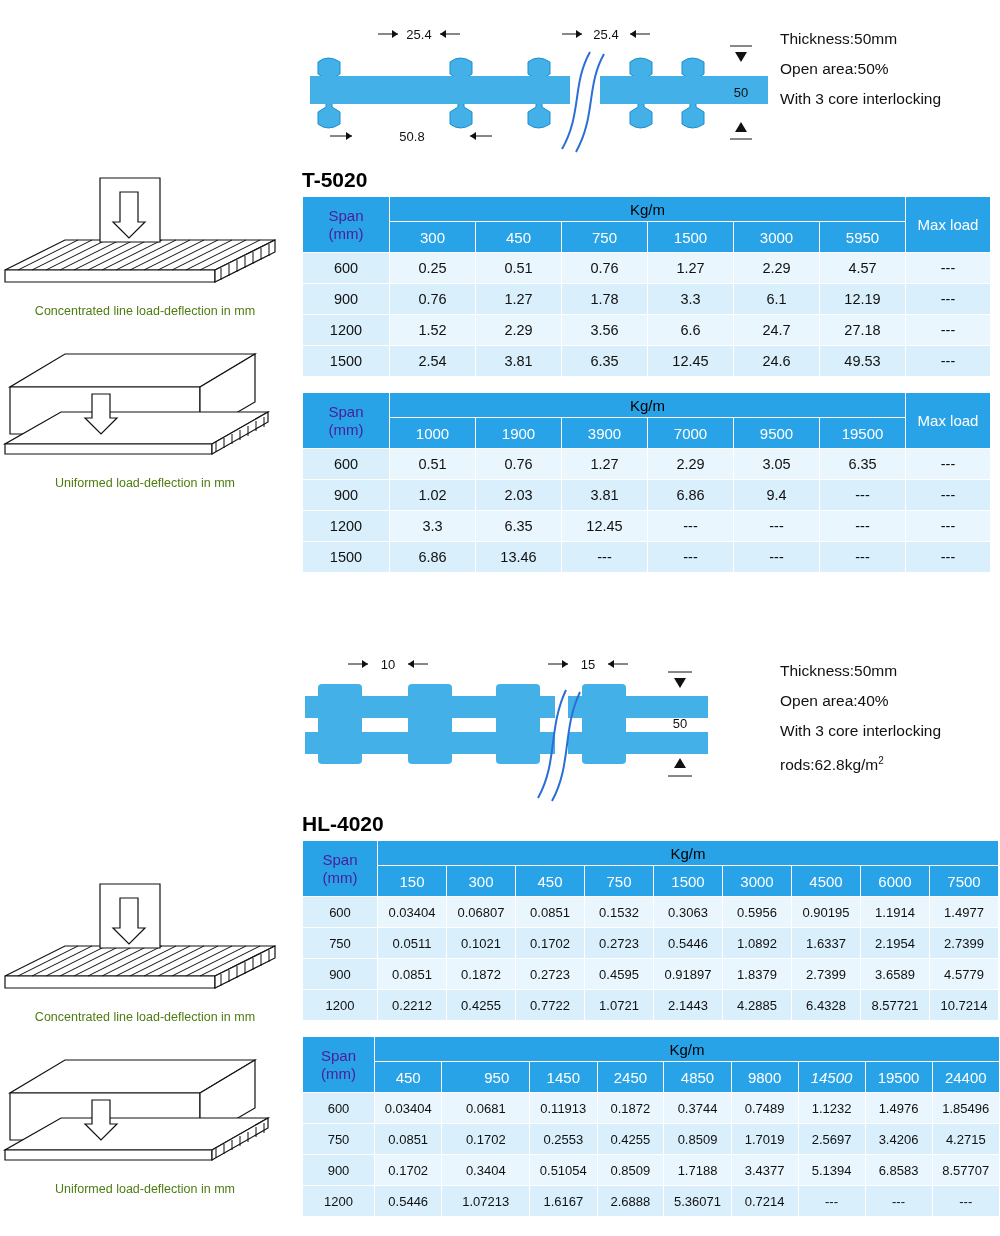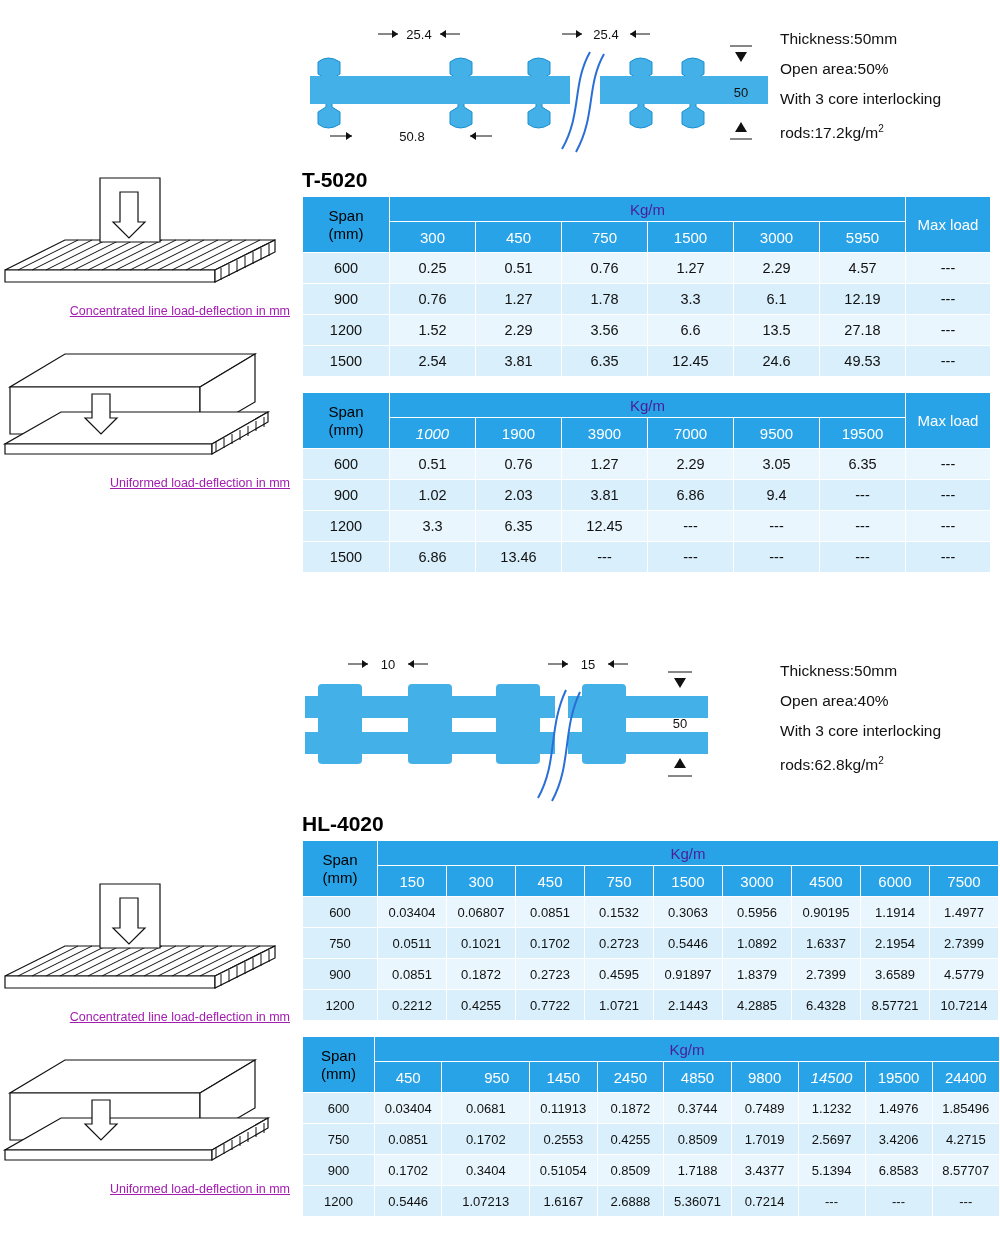--- a/index.html
+++ b/index.html
@@ -34,24 +34,23 @@
     top: 0;
     width: 290px;
   }
   .illus-block {
     position: relative;
     width: 290px;
     text-align: center;
   }
   .illus-caption {
     font-size: 12.5px;
-    color: #a21caf;
+    color: #4d7c0f;
     margin-top: 4px;
-    text-align: right;
-    text-decoration: underline;
+    text-align: center;
   }
 
   
   .diagram-wrap {
     position: absolute;
     left: 300px;
     top: 14px;
     width: 470px;
     height: 150px;
   }
@@ -84,21 +83,21 @@
     font-size: 14.5px;
   }
   table.grid td, table.grid th {
     border: 1px solid #ffffff;
     text-align: center;
     font-weight: normal;
     padding: 0;
   }
   .hdr {
     background: #29a3e8;
-    color: #4c1d95;
+    color: #000000;
     font-size: 15px;
   }
   .hdr-sub {
     background: #29a3e8;
     color: #ffffff;
     font-size: 15px;
   }
   .rowlabel {
     background: #d9effb;
     color: #111;
@@ -106,21 +105,21 @@
   .cell {
     background: #e9f6fd;
     color: #111;
   }
   .cell-alt {
     background: #d9effb;
     color: #111;
   }
   .span-cell {
     background: #29a3e8;
-    color: #000000;
+    color: #4c1d95;
     line-height: 1.15;
     font-size: 15px;
   }
   .maxload-cell {
     background: #29a3e8;
     color: #ffffff;
     font-size: 15px;
   }
   
   svg { display: block; }
@@ -258,21 +257,20 @@
           </g>
           <text x="441" y="83" font-size="13" text-anchor="middle" fill="#111" font-family="Liberation Sans, sans-serif">50</text>
         </g>
       </svg>
     </div>
 
     <div class="spec-wrap">
       <div class="spec-line">Thickness:50mm</div>
       <div class="spec-line">Open area:50%</div>
       <div class="spec-line">With 3 core interlocking</div>
-      <div class="spec-line"><span>rods:17.2kg/m</span><sup>2</sup></div>
     </div>
 
     <div class="model-title" style="top:168px;">T-5020</div>
 
     <table class="grid" style="left:302px; top:196px;">
       <tbody>
           <tr>
         <td class="span-cell" rowspan="2" style="width:86px;height:48px;">
           <span>Span</span><br>
           <span>(mm)</span>
@@ -307,21 +305,21 @@
         <td class="cell-alt">6.1</td>
         <td class="cell-alt">12.19</td>
         <td class="cell-alt">---</td>
       </tr>
       <tr>
         <td class="rowlabel" style="height:30px;">1200</td>
         <td class="cell">1.52</td>
         <td class="cell">2.29</td>
         <td class="cell">3.56</td>
         <td class="cell">6.6</td>
-        <td class="cell">13.5</td>
+        <td class="cell">24.7</td>
         <td class="cell">27.18</td>
         <td class="cell">---</td>
       </tr>
       <tr>
         <td class="rowlabel" style="height:30px;">1500</td>
         <td class="cell-alt">2.54</td>
         <td class="cell-alt">3.81</td>
         <td class="cell-alt">6.35</td>
         <td class="cell-alt">12.45</td>
         <td class="cell-alt">24.6</td>
@@ -335,21 +333,21 @@
       <tbody>
           <tr>
         <td class="span-cell" rowspan="2" style="width:86px;height:48px;">
           <span>Span</span><br>
           <span>(mm)</span>
         </td>
         <td class="hdr" colspan="6" style="height:24px;">Kg/m</td>
         <td class="maxload-cell" rowspan="2" style="width:84px;">Max load</td>
       </tr>
       <tr>
-        <td class="hdr-sub" style="width:85px;height:30px;font-style:italic;">1000</td>
+        <td class="hdr-sub" style="width:85px;height:30px;">1000</td>
         <td class="hdr-sub" style="width:85px;">1900</td>
         <td class="hdr-sub" style="width:85px;">3900</td>
         <td class="hdr-sub" style="width:85px;">7000</td>
         <td class="hdr-sub" style="width:85px;">9500</td>
         <td class="hdr-sub" style="width:85px;">19500</td>
       </tr>
       <tr>
         <td class="rowlabel" style="height:30px;">600</td>
         <td class="cell">0.51</td>
         <td class="cell">0.76</td>

